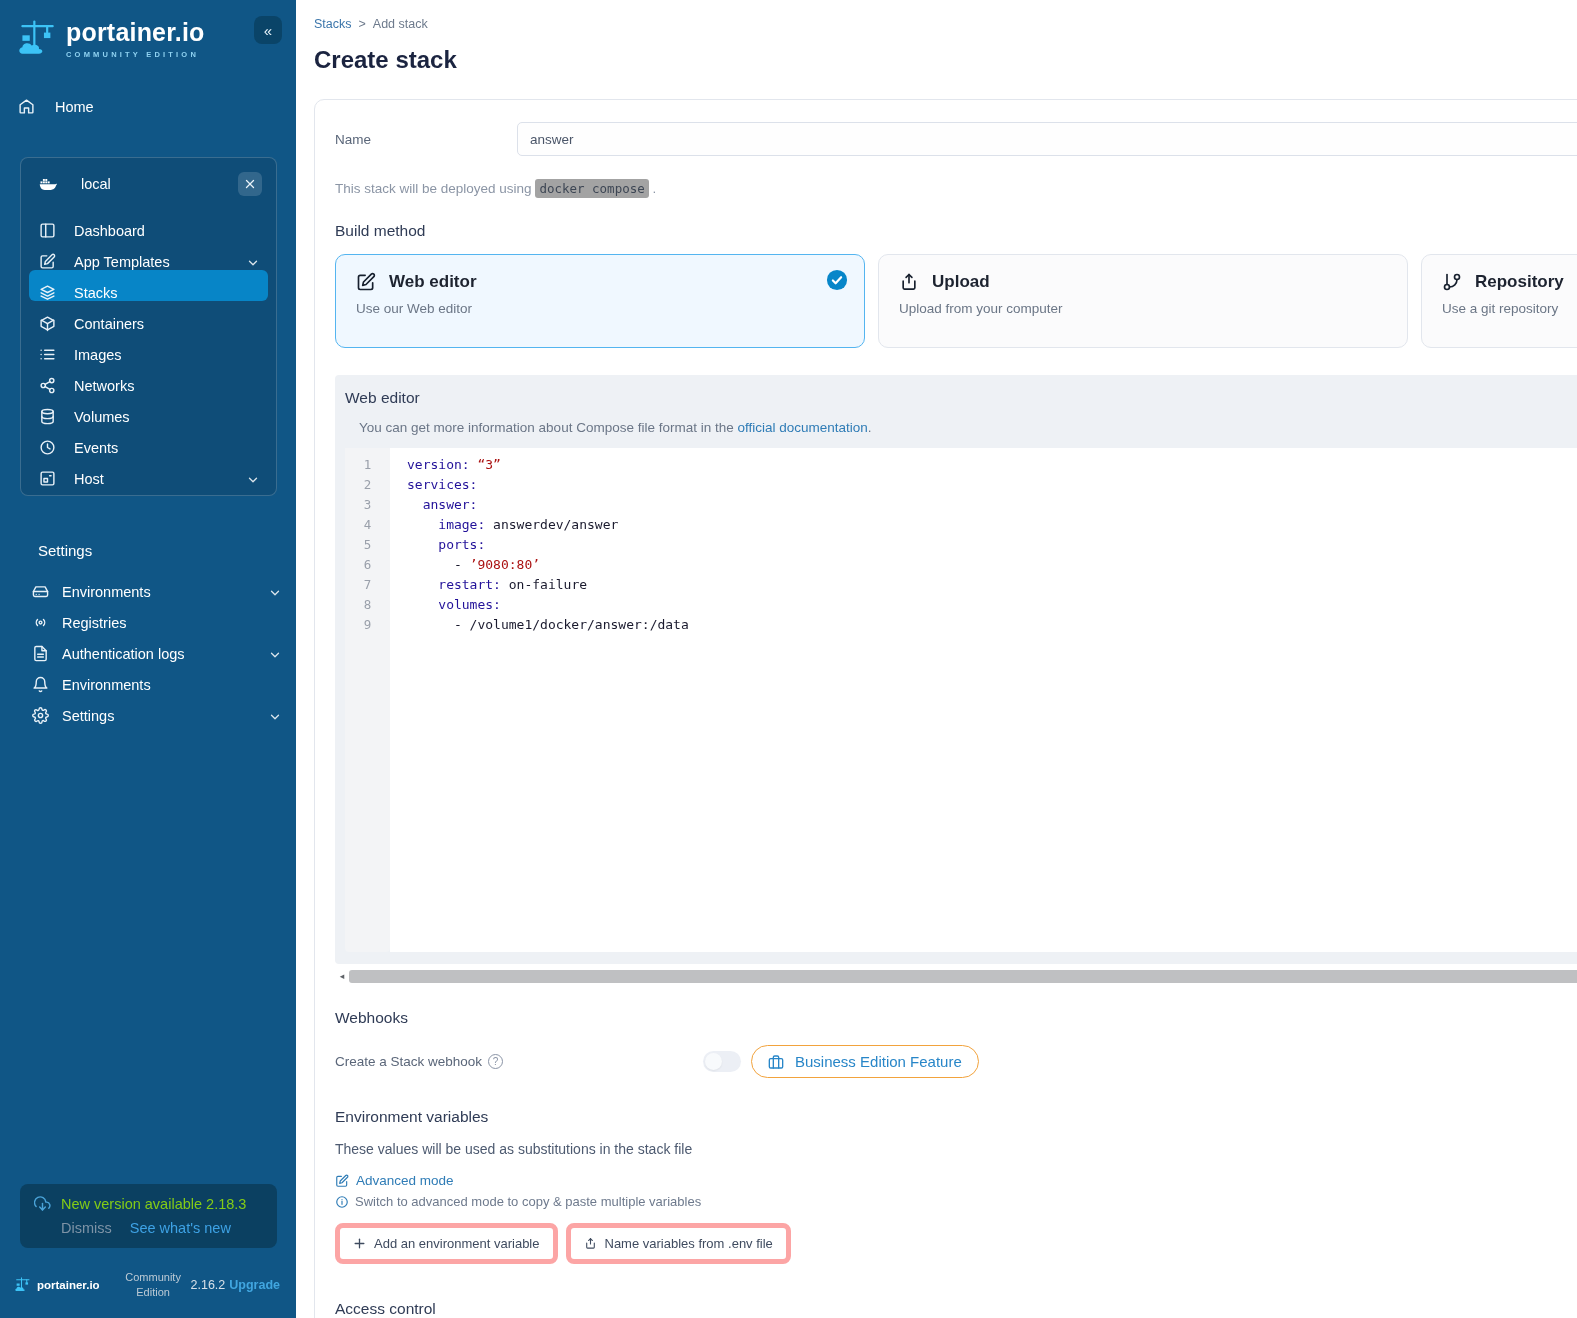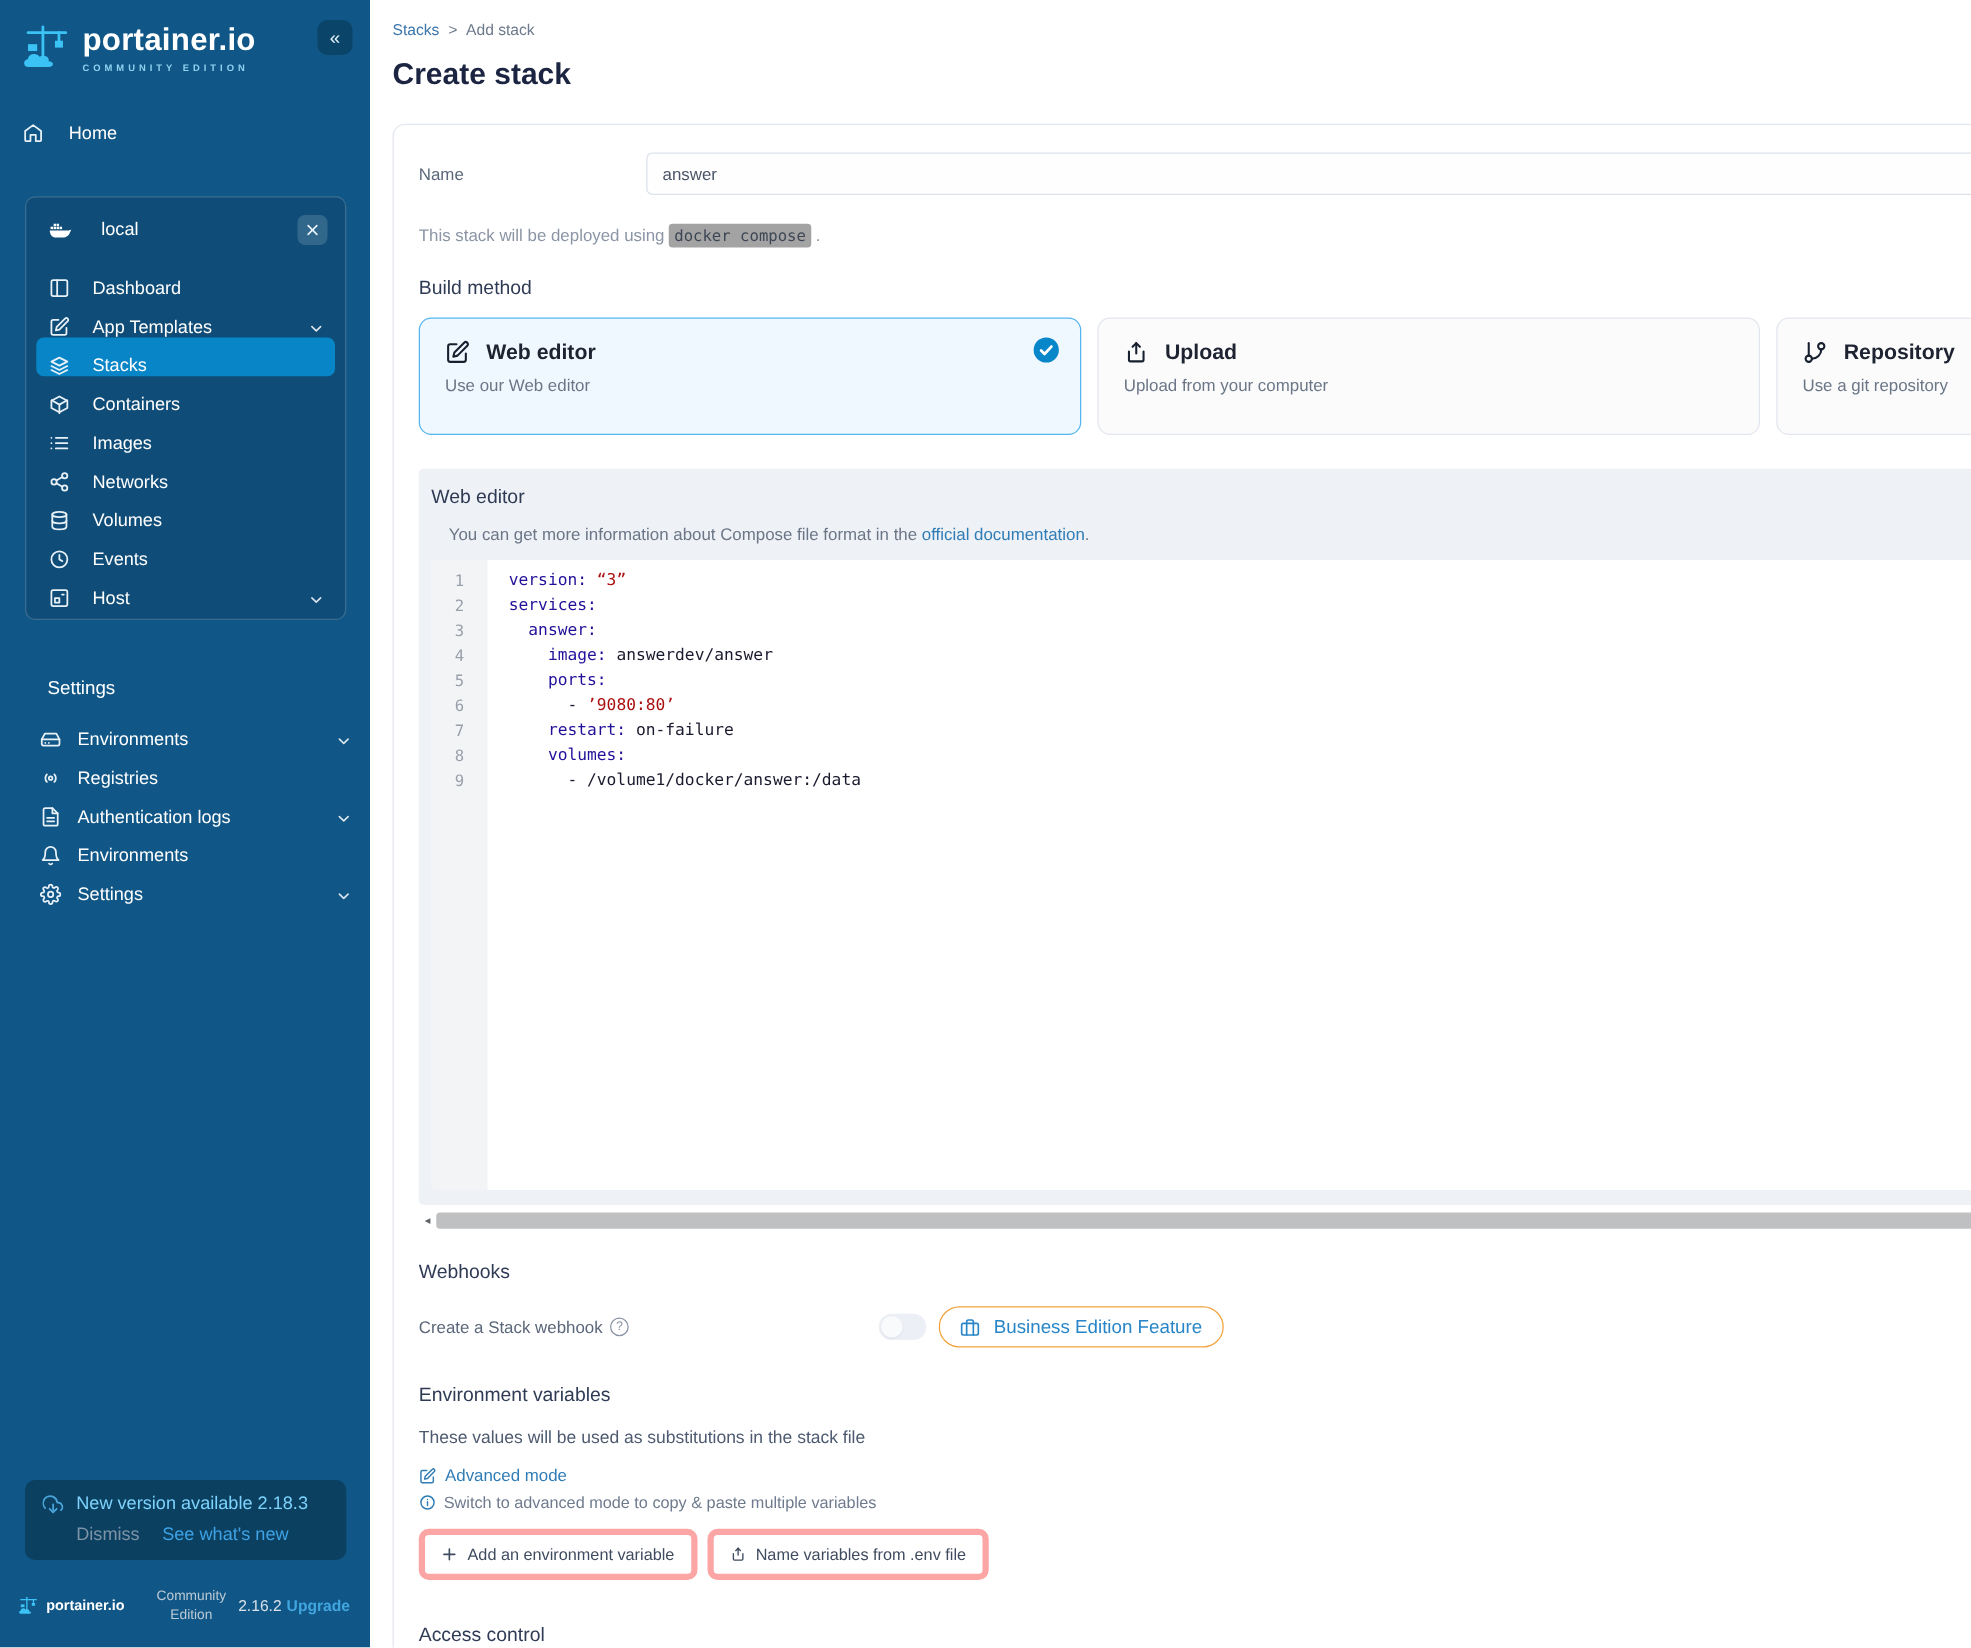--- a/index.html
+++ b/index.html
@@ -34,21 +34,21 @@
   .env-wrapper .side-item { padding:0 8px 0 10px; border-radius:6px; }
   .env-wrapper .side-item .sicon { margin-right:18px; }
   .side-item.active { background:#0785c7; }
 
   .settings-header { margin:46px 0 10px 38px; font-size:15px; color:#fff; }
   .settings-group .side-item { padding-left:32px; }
   .settings-group .side-item .sicon { margin-right:13px; }
 
   .side-bottom { margin-top:auto; }
   .update-box { margin:0 19px 14px 20px; background:#0b4061; border-radius:8px; padding:11px 14px 12px; }
-  .update-row1 { display:flex; align-items:flex-start; gap:10px; font-size:14.5px; color:#7dd3fc; }
+  .update-row1 { display:flex; align-items:center; gap:10px; font-size:14.5px; color:#84cc16; }
   .update-row1 svg { width:17px; height:17px; color:#4aa3d8; flex:none; }
   .update-row2 { display:flex; gap:18px; margin:8px 0 0 27px; font-size:14.5px; }
   .update-dismiss { color:#7e93a6; cursor:pointer; }
   .update-link { color:#3ea2e5; cursor:pointer; }
   .side-footer { display:flex; align-items:center; padding:8px 16px 18px 14px; }
   .sf-brand { display:flex; align-items:center; gap:5px; }
   .sf-brand svg { width:18px; height:20px; color:#3cc3f6; }
   .sf-brand-name { font-size:11.5px; font-weight:700; color:#fff; }
   .sf-edition { font-size:11px; color:#bccad5; text-align:center; width:78px; line-height:1.35; margin-left:16px; }
   .sf-version { margin-left:auto; font-size:12.5px; color:#d7e0e8; }

